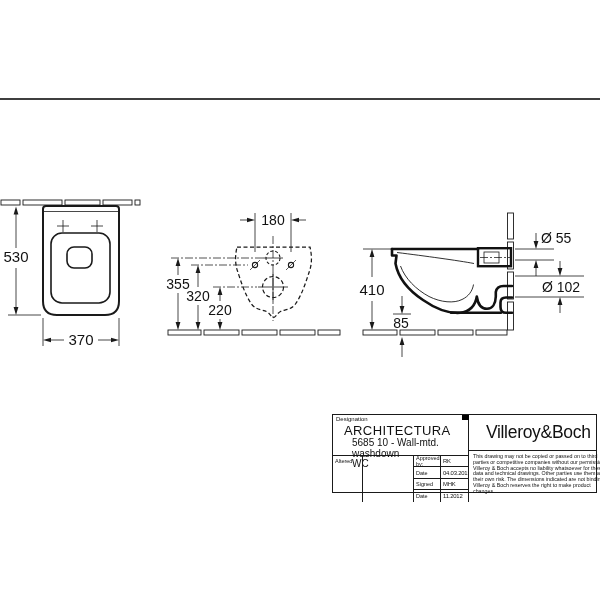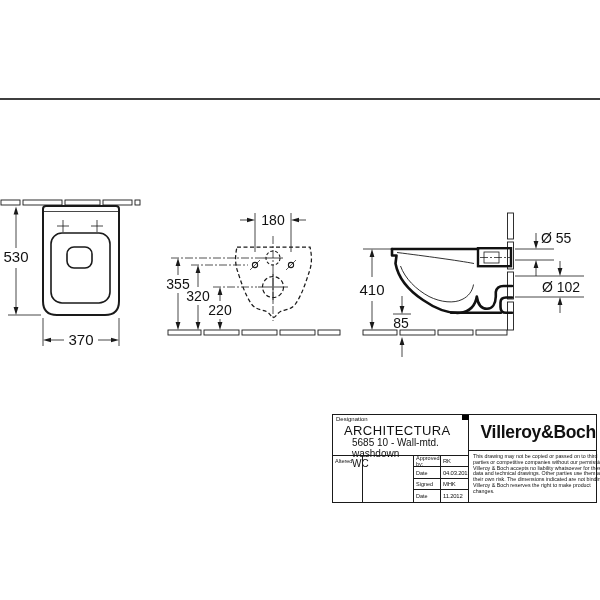--- a/index.html
+++ b/index.html
@@ -11,30 +11,30 @@
   .dim15{font-family:"Liberation Sans",sans-serif;font-size:15px;}
   .heavy{stroke:#111;stroke-width:2.6;fill:none;stroke-linecap:round;stroke-linejoin:round;}
   .med{stroke:#1a1a1a;stroke-width:1.6;fill:none;}
   .thin{stroke:#1a1a1a;stroke-width:0.8;fill:none;}
   .body2{stroke:#1a1a1a;stroke-width:2;fill:#fff;}
   .band{stroke:#1a1a1a;stroke-width:0.9;fill:#fff;}
   .dash{stroke:#1a1a1a;stroke-width:1.25;fill:none;stroke-dasharray:4 2.5;}
   .cl{stroke:#1a1a1a;stroke-width:0.75;fill:none;stroke-dasharray:8 2 2 2;}
   .arr{fill:#1a1a1a;stroke:none;}
   
-  #titleblock{position:absolute;left:332px;top:414px;width:265px;height:89px;
+  #titleblock{position:absolute;left:332px;top:414px;width:265px;height:79px;
      border:1.4px solid #1a1a1a;box-sizing:border-box;background:#fff;}
   .tb{position:absolute;box-sizing:border-box;}
   .cell-desig{left:0;top:0;width:136px;height:41px;border-right:1px solid #1a1a1a;border-bottom:1px solid #1a1a1a;padding:1px 0 0 3px;}
   .desig-label{font-size:6px;}
   .desig-series{font-size:13px;letter-spacing:.4px;margin:1px 0 0 8px;}
   .desig-prod{font-size:10px;margin-left:16px;line-height:10.5px;}
   .cell-brand{left:136px;top:0;width:126.5px;height:36px;border-bottom:1px solid #1a1a1a;
       display:flex;align-items:center;justify-content:center;}
-  .brand-text{font-size:17.5px;font-weight:bold;letter-spacing:-0.3px;margin-left:12px;}
+  .brand-text{font-size:17.5px;font-weight:normal;letter-spacing:-0.3px;margin-left:12px;}
   .brand-mark{left:129px;top:0;width:7px;height:5px;background:#000;}
   .cell-legal{left:136px;top:36px;width:126.5px;height:50px;padding:3px 2px 0 4px;}
   .legal-line{font-size:5.3px;line-height:5.75px;white-space:nowrap;}
   .col-altered{left:0;top:41px;width:30px;height:45.5px;border-right:1px solid #1a1a1a;padding:2px 0 0 2px;font-size:5.5px;}
   .col-empty{left:30px;top:41px;width:51px;height:45.5px;border-right:1px solid #1a1a1a;}
   .col-labels{left:81px;top:41px;width:27px;height:45.5px;border-right:1px solid #1a1a1a;}
   .col-values{left:108px;top:41px;width:28px;height:45.5px;border-right:1px solid #1a1a1a;}
   .trow{height:11.4px;border-bottom:1px solid #1a1a1a;display:flex;align-items:center;
         padding-left:2px;font-size:5.5px;box-sizing:border-box;overflow:hidden;}
   .trow:last-child{border-bottom:none;}

